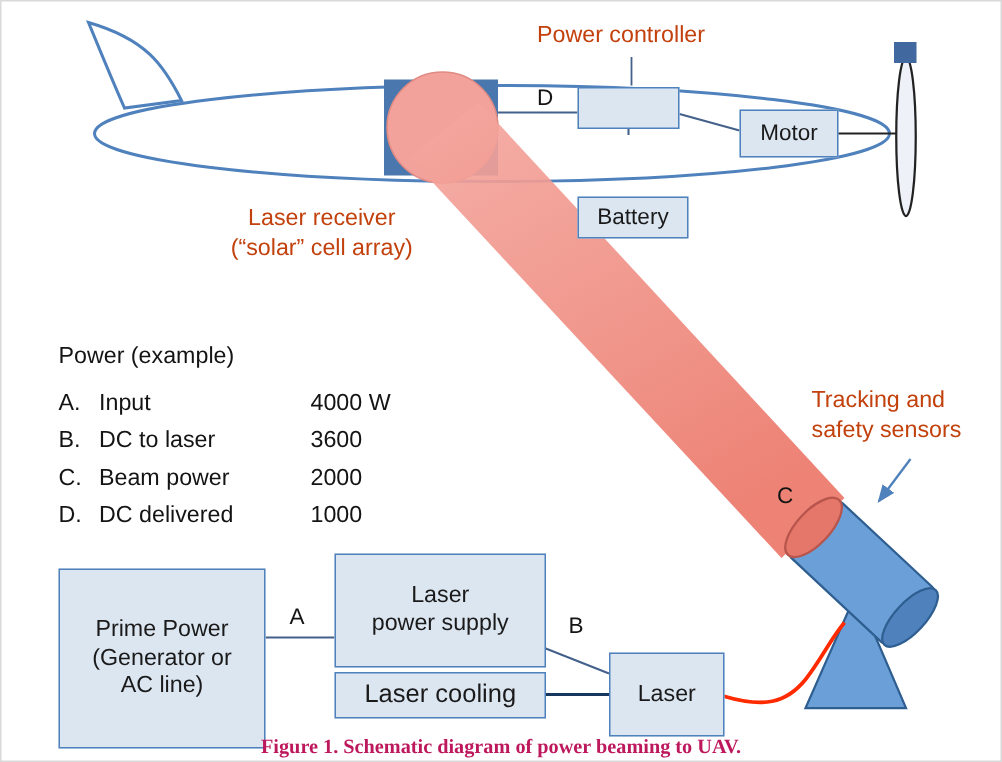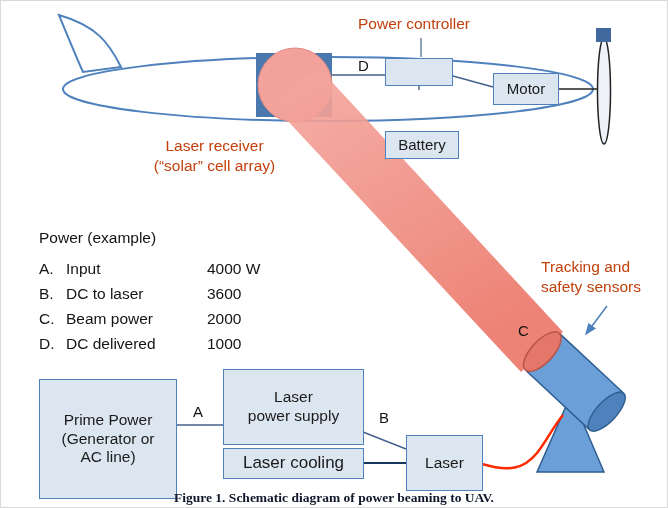--- a/index.html
+++ b/index.html
@@ -19,21 +19,21 @@
     position:absolute; font-size:15.5px; line-height:1.32; color:#c2410c;
     white-space:pre-line;
   }
   .lbl.center { text-align:center; }
   .letter { position:absolute; font-size:15px; color:#141414; }
   .pwr { position:absolute; left:38px; top:208px;margin-top:20px; }
   .pwr-title { font-size:15.5px; margin-bottom:9px; }
   .pwr-row { display:grid; grid-template-columns:27px 141px auto; font-size:15.5px; height:25px; align-items:center; }
   .caption {
     position:absolute; left:0; top:489px; width:100%; text-align:center;
-    font-family:"Liberation Serif", serif; font-weight:bold; font-size:13.5px; color:#0f172a;
+    font-family:"Liberation Serif", serif; font-weight:bold; font-size:13.5px; color:#be185d;
   }
 </style>
 </head>
 <body>
 
 <div class="canvas">
 
   <svg class="layer" width="668" height="508" viewBox="0 0 668 508">
     <defs>
       <linearGradient id="beamGrad" x1="0" y1="0" x2="0.55" y2="1">

